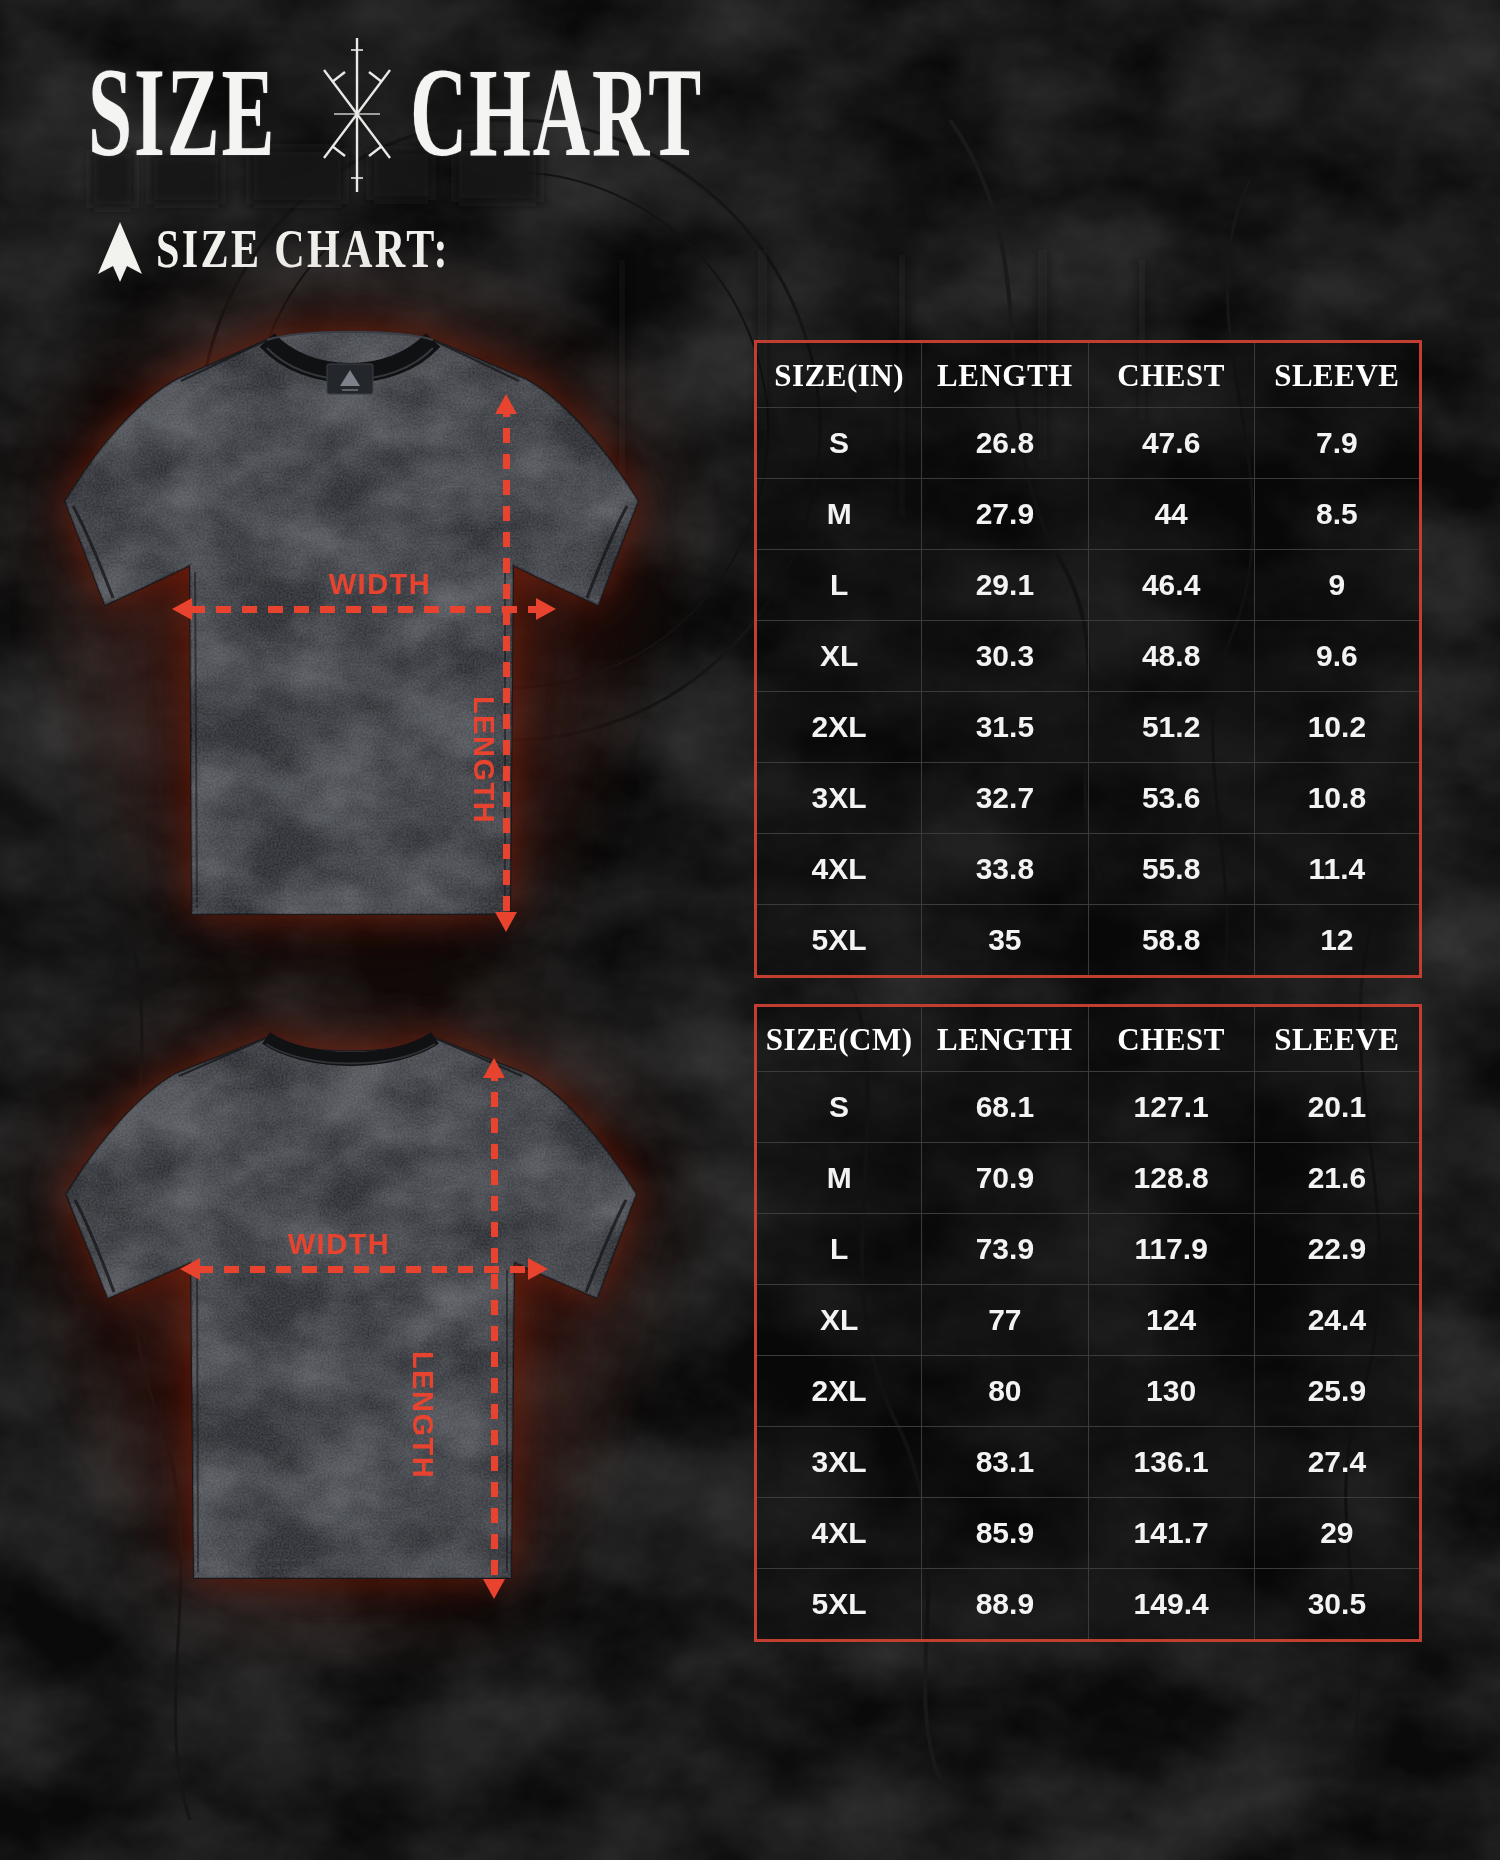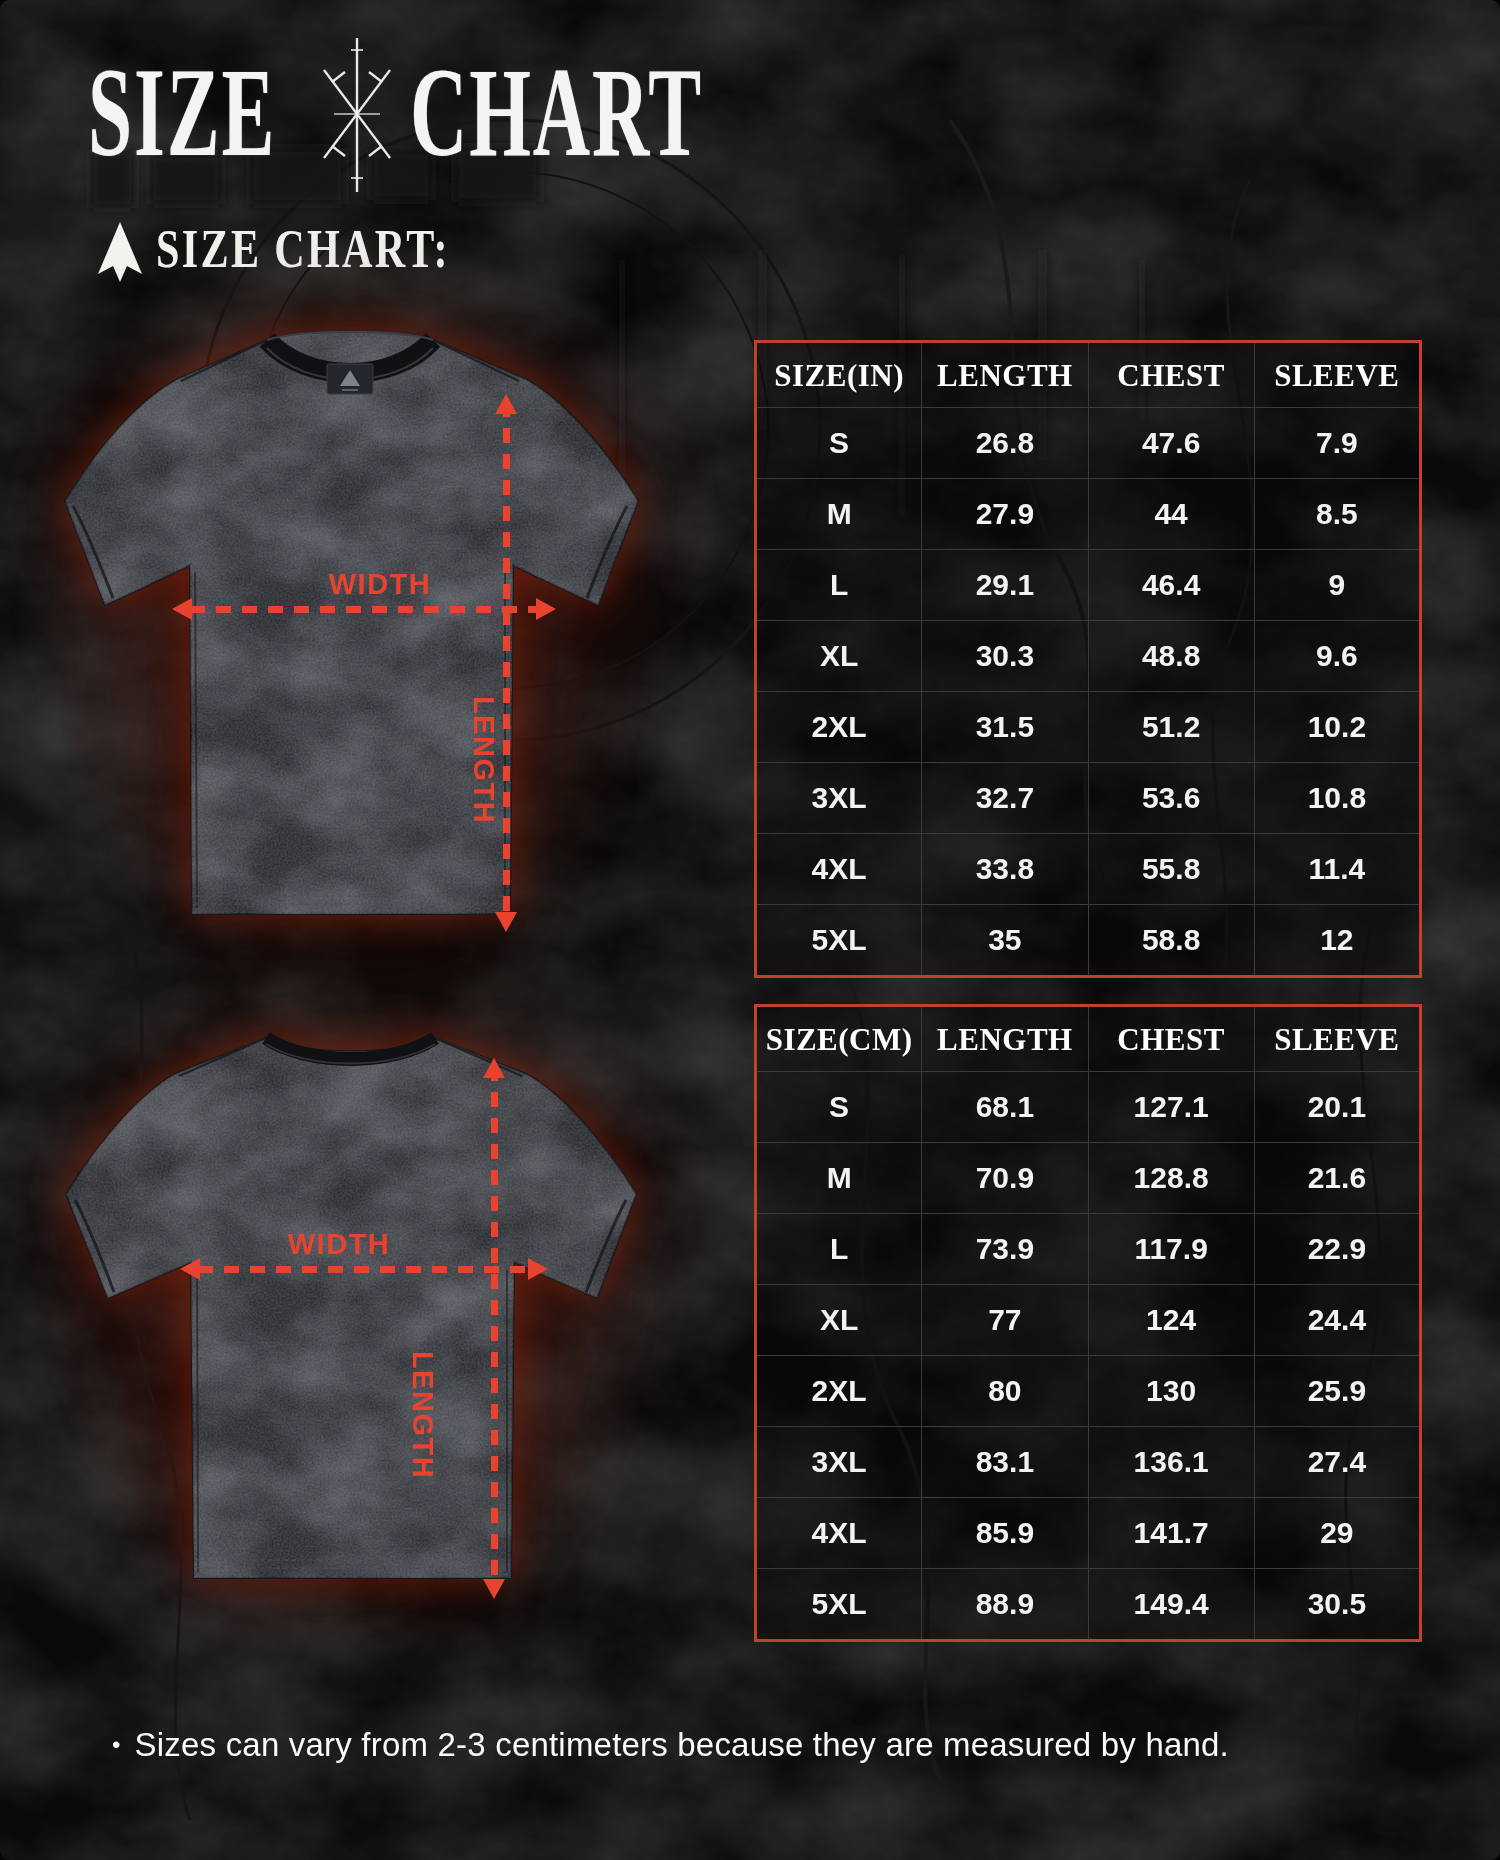--- a/index.html
+++ b/index.html
@@ -2,21 +2,21 @@
 <html style="--red: #e8432f; --tred: #c23f30; --grid: #3b3b3d;"><head>
 <meta charset="utf-8">
 <style>
   :root{
     --red:#e8432f;
     --tred:#c23f30;
     --grid:#3b3b3d;
   }
   html,body{margin:0;padding:0;background:#050505;}
   .canvas{position:relative;width:1500px;height:1860px;background:#0a0a0a;overflow:hidden;
-          font-family:"Liberation Sans",sans-serif;border-radius:9px;}
+          font-family:"Liberation Sans",sans-serif;}
   svg{display:block}
   .abs{position:absolute}
 
   
   .bg{position:absolute;left:0;top:0;}
 
   
   .title-word{position:absolute;top:48px;color:#f4f4f2;font-family:"Liberation Serif",serif;
     font-weight:700;font-size:128px;line-height:1;letter-spacing:3px;
     transform:scaleX(.62);transform-origin:left top;white-space:nowrap;
@@ -326,15 +326,14 @@
         </tr>
         <tr>
           <td>5XL</td>
           <td>88.9</td>
           <td>149.4</td>
           <td>30.5</td>
         </tr>
       </tbody>
     </table>
 
-  <div id="note-0" class="note">Sizes can vary from 2-3 centimeters because they are measured by hand.</div>
 
 </div>
 
 </body></html>

